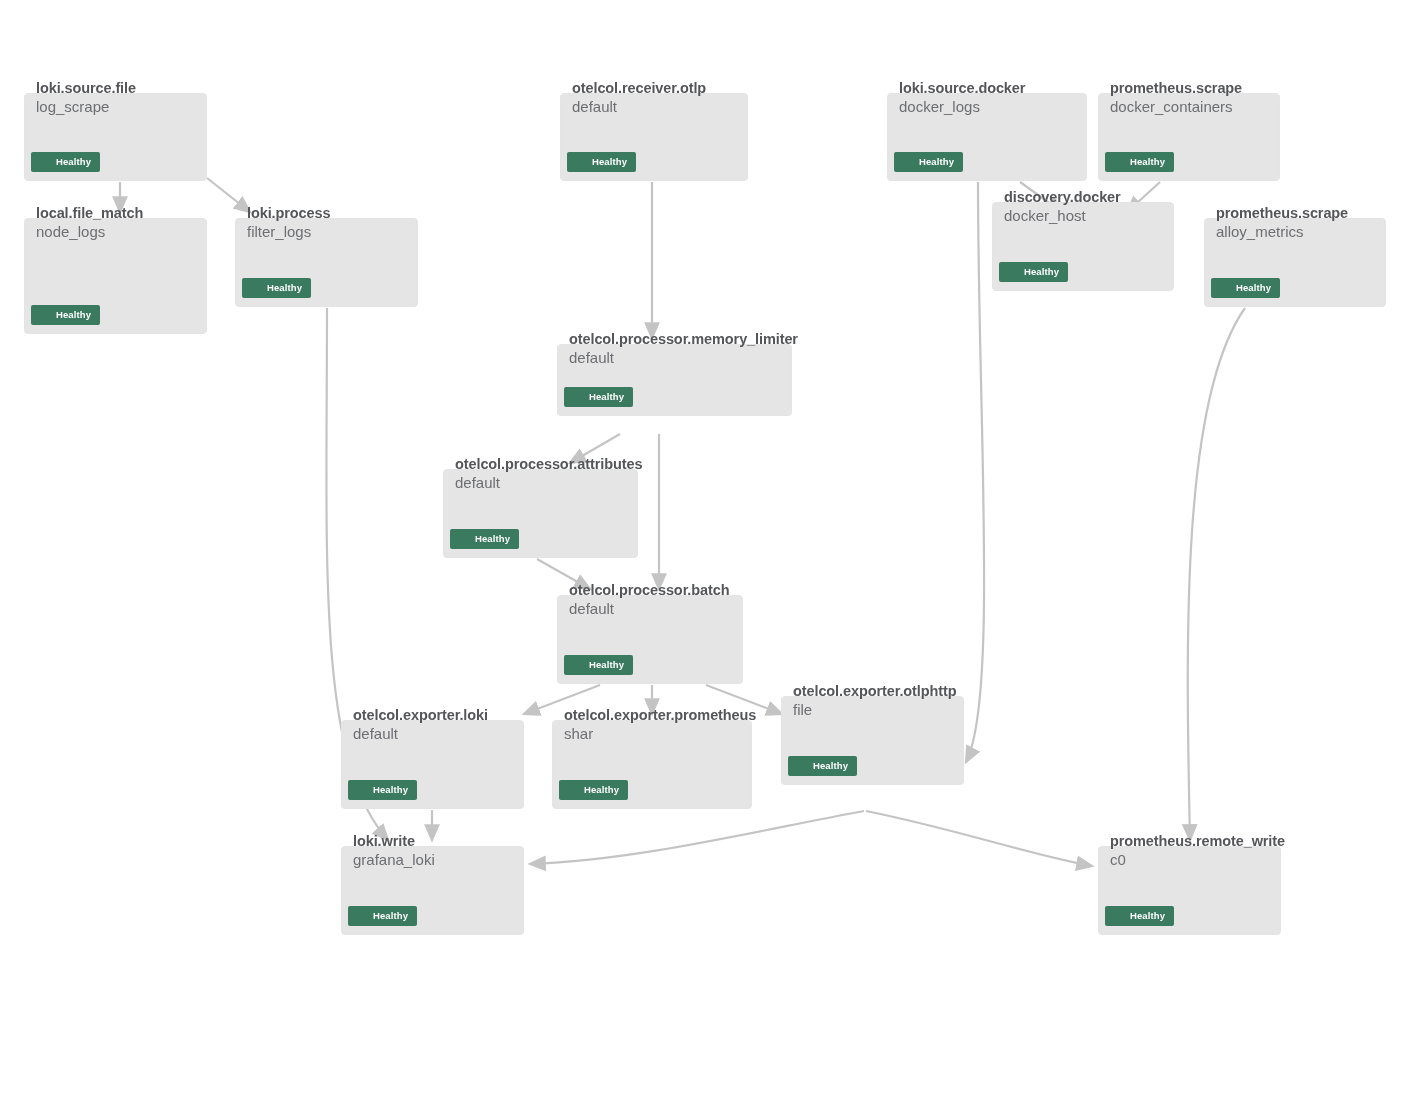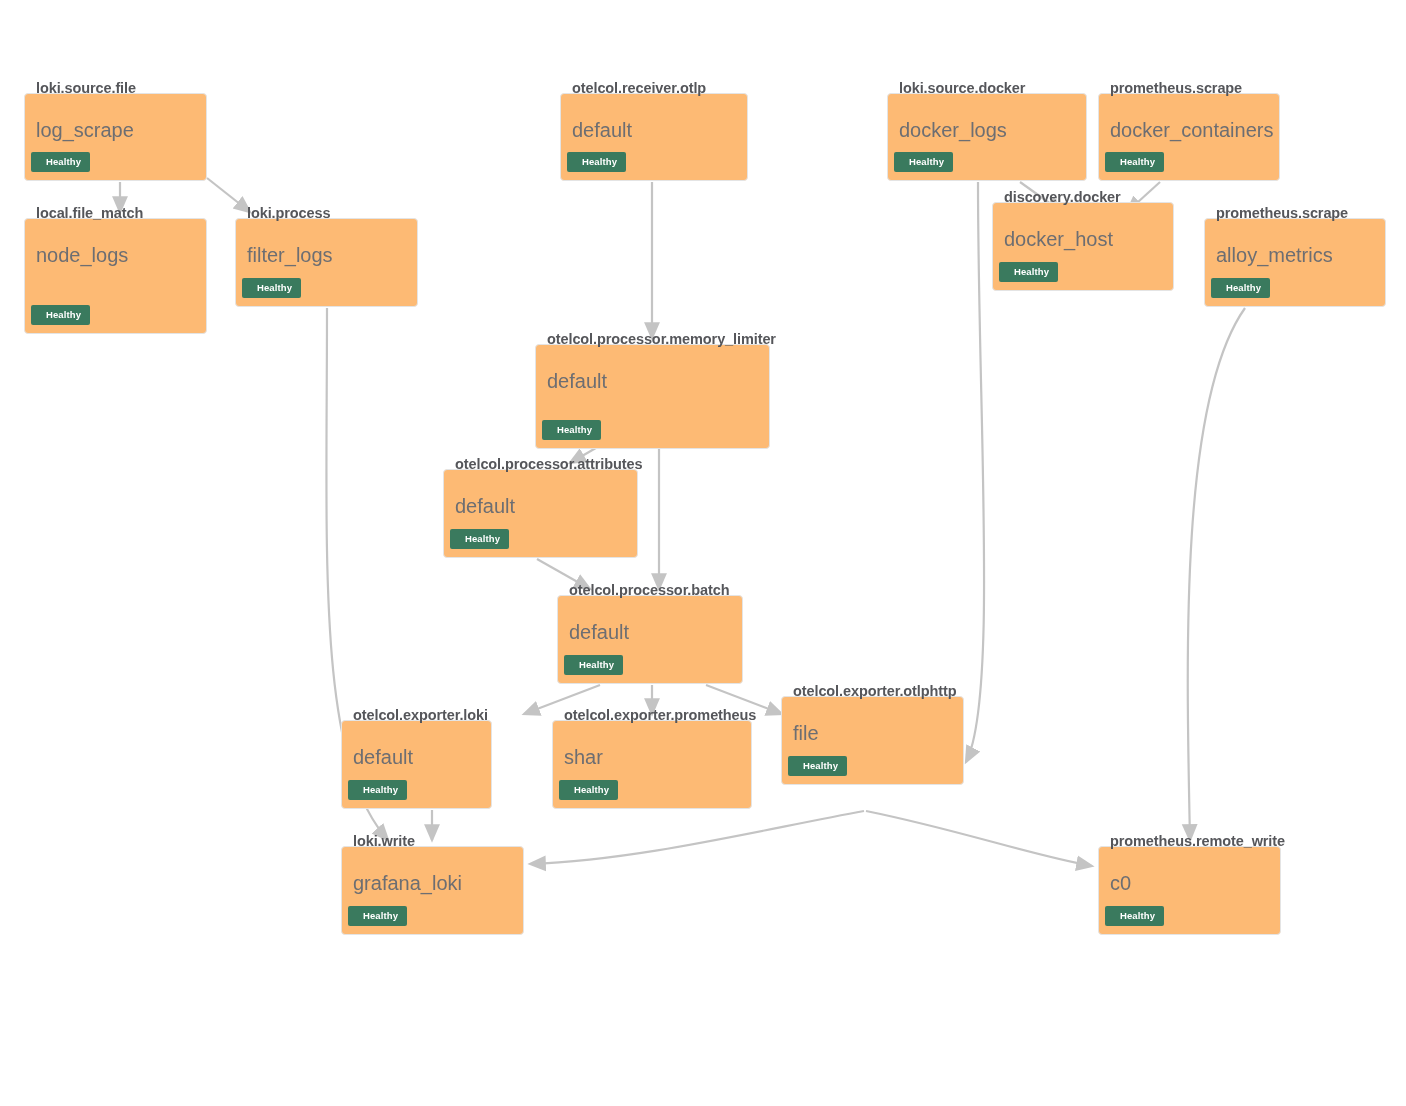--- a/index.html
+++ b/index.html
@@ -25,53 +25,52 @@
     position: absolute;
     left: 0;
     top: 0;
     width: 1406px;
     height: 1106px;
     pointer-events: none;
   }
   .node {
     position: absolute;
     box-sizing: border-box;
-    background: #fdba74;
+    background: #e5e5e5;
     border: 1px solid #e4e4e4;
     border-radius: 4px;
   }
   .node-title {
     position: absolute;
     left: 11px;
     top: -14px;
     white-space: nowrap;
     font-size: 14.5px;
     font-weight: bold;
     color: #55565a;
     letter-spacing: -0.1px;
   }
   .node-subtitle {
     position: absolute;
     left: 11px;
     top: 4px;
     white-space: nowrap;
-    font-size: 20px;
+    font-size: 15px;
     font-weight: normal;
     color: #6d6e72;
-    margin-top: 21px;
   }
   .node-badge {
     position: absolute;
     left: 6px;
     bottom: 8px;
     background: #3a7a5e;
     color: #ffffff;
     font-size: 9.5px;
     font-weight: bold;
-    padding: 5px 9px 6px 15px;
+    padding: 5px 9px 6px 25px;
     border-radius: 2px;
     line-height: 1;
     letter-spacing: 0.1px;
   }
 </style>
 </head>
 <body>
 
 <div id="graph-canvas">
 
@@ -136,36 +135,36 @@
       <div class="node" style="left: 992px; top: 202px; width: 182px; height: 89px;">
         <div class="node-title">discovery.docker</div>
         <div class="node-subtitle">docker_host</div>
         <div class="node-badge" style="background: rgb(58, 122, 94); color: rgb(255, 255, 255);">Healthy</div>
       </div>
       <div class="node" style="left: 1204px; top: 218px; width: 182px; height: 89px;">
         <div class="node-title">prometheus.scrape</div>
         <div class="node-subtitle">alloy_metrics</div>
         <div class="node-badge" style="background: rgb(58, 122, 94); color: rgb(255, 255, 255);">Healthy</div>
       </div>
-      <div class="node" style="left: 535px; top: 344px; width: 235px; height: 105px;">
+      <div class="node" style="left: 557px; top: 344px; width: 235px; height: 72px;">
         <div class="node-title">otelcol.processor.memory_limiter</div>
         <div class="node-subtitle">default</div>
         <div class="node-badge" style="background: rgb(58, 122, 94); color: rgb(255, 255, 255);">Healthy</div>
       </div>
       <div class="node" style="left: 443px; top: 469px; width: 195px; height: 89px;">
         <div class="node-title">otelcol.processor.attributes</div>
         <div class="node-subtitle">default</div>
         <div class="node-badge" style="background: rgb(58, 122, 94); color: rgb(255, 255, 255);">Healthy</div>
       </div>
       <div class="node" style="left: 557px; top: 595px; width: 186px; height: 89px;">
         <div class="node-title">otelcol.processor.batch</div>
         <div class="node-subtitle">default</div>
         <div class="node-badge" style="background: rgb(58, 122, 94); color: rgb(255, 255, 255);">Healthy</div>
       </div>
-      <div class="node" style="left: 341px; top: 720px; width: 151px; height: 89px;">
+      <div class="node" style="left: 341px; top: 720px; width: 183px; height: 89px;">
         <div class="node-title">otelcol.exporter.loki</div>
         <div class="node-subtitle">default</div>
         <div class="node-badge" style="background: rgb(58, 122, 94); color: rgb(255, 255, 255);">Healthy</div>
       </div>
       <div class="node" style="left: 552px; top: 720px; width: 200px; height: 89px;">
         <div class="node-title">otelcol.exporter.prometheus</div>
         <div class="node-subtitle">shar</div>
         <div class="node-badge" style="background: rgb(58, 122, 94); color: rgb(255, 255, 255);">Healthy</div>
       </div>
       <div class="node" style="left: 781px; top: 696px; width: 183px; height: 89px;">

